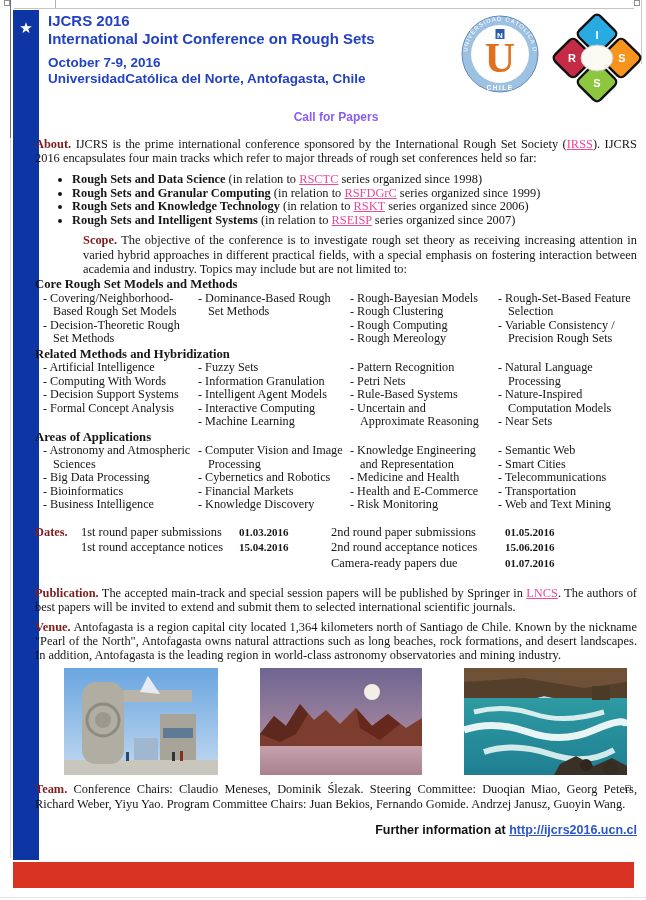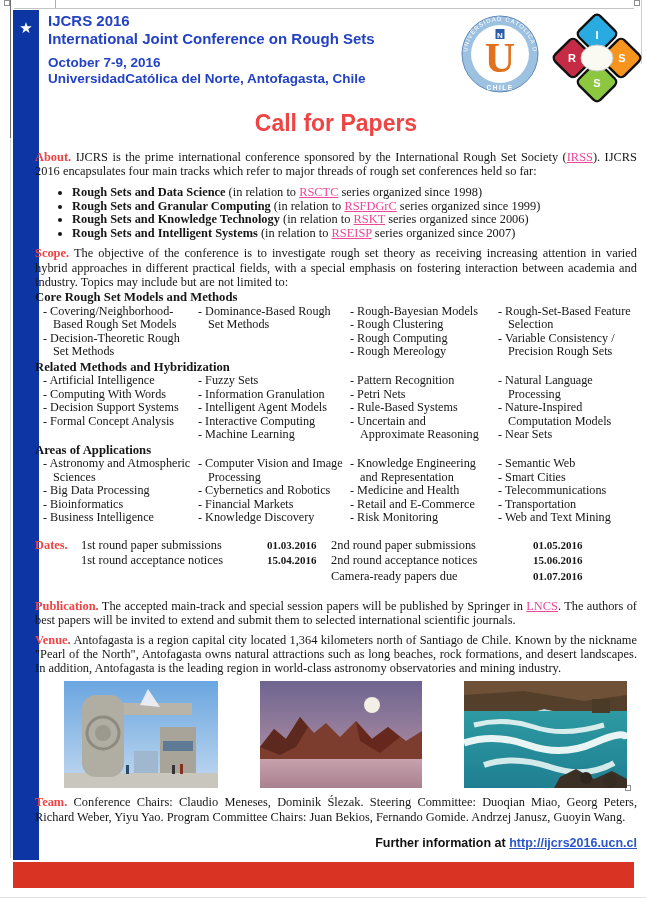--- a/index.html
+++ b/index.html
@@ -34,42 +34,42 @@
   .hdr .t1 { font-size:15px;   line-height:18px; }
   .hdr .t2 { font-size:15px;   line-height:18px; }
   .hdr .t3 { font-size:13.5px; line-height:16px; margin-top:7px; }
   .hdr .t4 { font-size:13.5px; line-height:16px; }
 
   .logo { position:absolute; }
   .logo-ucn  { left:458px; top:12px; }
   .logo-irss { left:550px; top:10px; }
 
   .cfp { margin-top:23px; text-align:center; font-family:"Liberation Sans", sans-serif;
-         font-weight:bold; font-size:23px; color:#ef4444; }
+         font-weight:bold; font-size:12px; color:#8b5cf6; }
 
   .para { font-size:12.4px; line-height:14.3px; text-align:justify; }
   .p-about { margin-top:13px; }
-  .p-scope { margin-top:5px;  }
+  .p-scope { margin-top:5px;margin-left:48px;  }
   .p-publication { margin-top:14px; }
   .p-venue { margin-top:5px; }
   .p-team  { margin-top:7px; }
-  .sec { color:#ef4444; font-weight:bold; }
+  .sec { color:#7f1d1d; font-weight:bold; }
   a.lnk { color:#ec4899; text-decoration:underline; cursor:pointer; }
 
   .tracks { margin:7px 0 0 37px; list-style:disc outside; }
   .tracks li { font-size:12.4px; line-height:13.9px; }
 
   .topic-head { font-weight:bold; font-size:12.7px; line-height:14.5px; margin-top:1px; }
   .topic-grid { display:grid; grid-template-columns:155px 152px 148px 1fr; margin-left:8px; }
   .titem { font-size:12.2px; line-height:13.5px; padding-left:10px; text-indent:-10px; padding-right:6px; }
   .titem::before { content:"- "; }
 
   .dates { display:flex; margin-top:13px; font-size:12.4px; }
   .dates .sec { width:46px; flex:none; }
-  .drow  { display:flex; line-height:15.8px;gap:28px; }
+  .drow  { display:flex; line-height:15.8px; }
   .dt-left  { width:240px; flex:none; }
   .dt-left  .dlabel { width:158px; flex:none; }
   .dt-right { margin-left:10px; }
   .dt-right .dlabel { width:174px; flex:none; }
   .dval { font-weight:bold; font-size:11px; }
 
   .photos { display:flex; margin-top:6px; margin-left:29px; }
   .photo  { height:107px; flex:none; }
   .photo + .photo { margin-left:42px; }
 
@@ -212,21 +212,21 @@
       </div>
       <div>
         <div class="titem">Computer Vision and Image Processing</div>
         <div class="titem">Cybernetics and Robotics</div>
         <div class="titem">Financial Markets</div>
         <div class="titem">Knowledge Discovery</div>
       </div>
       <div>
         <div class="titem">Knowledge Engineering and Representation</div>
         <div class="titem">Medicine and Health</div>
-        <div class="titem">Retail and E-Commerce</div>
+        <div class="titem">Health and E-Commerce</div>
         <div class="titem">Risk Monitoring</div>
       </div>
       <div>
         <div class="titem">Semantic Web</div>
         <div class="titem">Smart Cities</div>
         <div class="titem">Telecommunications</div>
         <div class="titem">Transportation</div>
         <div class="titem">Web and Text Mining</div>
       </div>
     </div>

